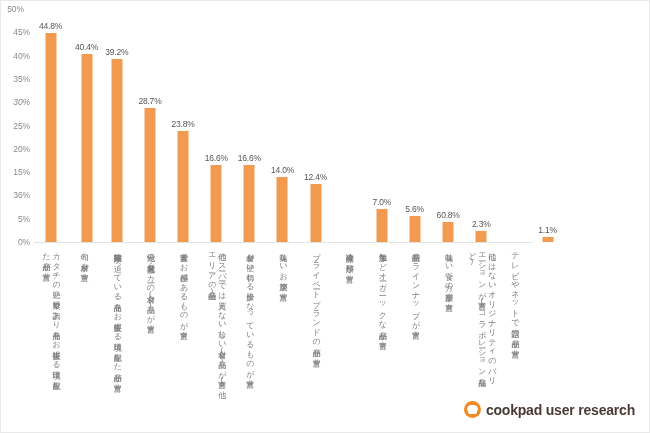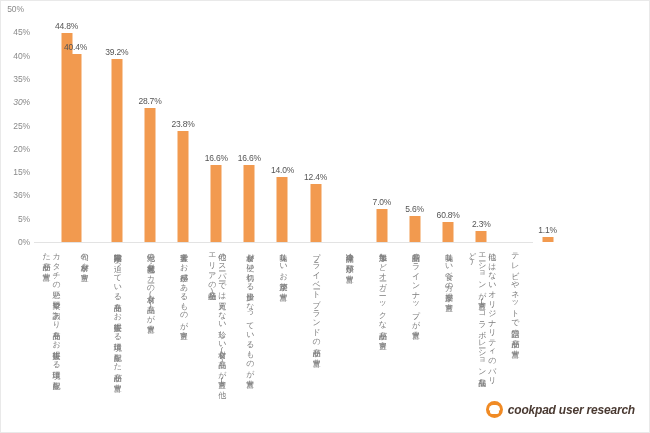--- a/index.html
+++ b/index.html
@@ -149,26 +149,25 @@
     content: "";
     position: absolute;
     left: 4px;
     top: 10px;
     width: 9px;
     height: 3px;
     background: #ffffff;
     border-radius: 0 0 2px 2px;
   }
   .brand-text {
-    font-size: 12px;
+    font-size: 14px;
     color: #4a3a32;
     font-weight: bold;
     letter-spacing: -0.2px;
     white-space: nowrap;
-    font-style: italic;
   }
 </style>
 </head>
 <body>
 
 <div id="chart-root">
 
   <div class="y-axis">
       <div class="y-tick" style="top: 241px;">0%</div>
       <div class="y-tick" style="top: 217.7px;">5%</div>
@@ -179,25 +178,25 @@
       <div class="y-tick" style="top: 101.2px; font-style: italic;">30%</div>
       <div class="y-tick" style="top: 77.9px;">35%</div>
       <div class="y-tick" style="top: 54.6px;">40%</div>
       <div class="y-tick" style="top: 31.3px;">45%</div>
       <div class="y-tick" style="top: 8px; text-align: center;">50%</div>
     </div>
 
   <div class="baseline"></div>
 
   <div class="plot">
-      <div class="bar-slot" style="left: 16px; width: 33.1333px;">
+      <div class="bar-slot" style="left: 0px; width: 33.1333px;">
         <div class="bar" style="height: 208.768px; background: rgb(242, 154, 79);"></div>
         <div class="bar-label" style="bottom: 210.768px; color: rgb(85, 85, 85);">44.8%</div>
       </div>
-      <div class="bar-slot" style="left: 25px; width: 33.1333px; text-align: center;">
+      <div class="bar-slot" style="left: 36px; width: 33.1333px; text-align: center;">
         <div class="bar" style="height: 188.264px; background: rgb(242, 154, 79);"></div>
         <div class="bar-label" style="bottom: 190.264px; color: rgb(85, 85, 85);">40.4%</div>
       </div>
       <div class="bar-slot" style="left: 66.2667px; width: 33.1333px;">
         <div class="bar" style="height: 182.672px; background: rgb(242, 154, 79);"></div>
         <div class="bar-label" style="bottom: 184.672px; color: rgb(85, 85, 85);">39.2%</div>
       </div>
       <div class="bar-slot" style="left: 99.4px; width: 33.1333px;">
         <div class="bar" style="height: 133.742px; background: rgb(242, 154, 79);"></div>
         <div class="bar-label" style="bottom: 135.742px; color: rgb(85, 85, 85);">28.7%</div>

